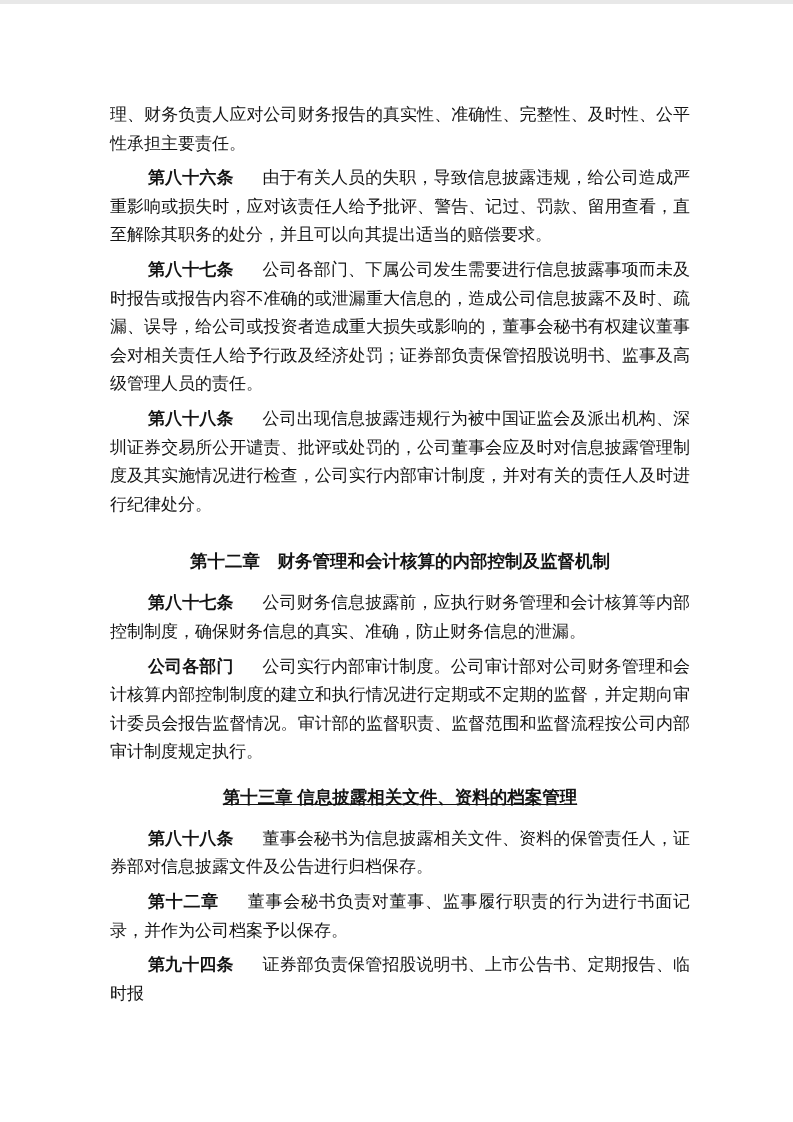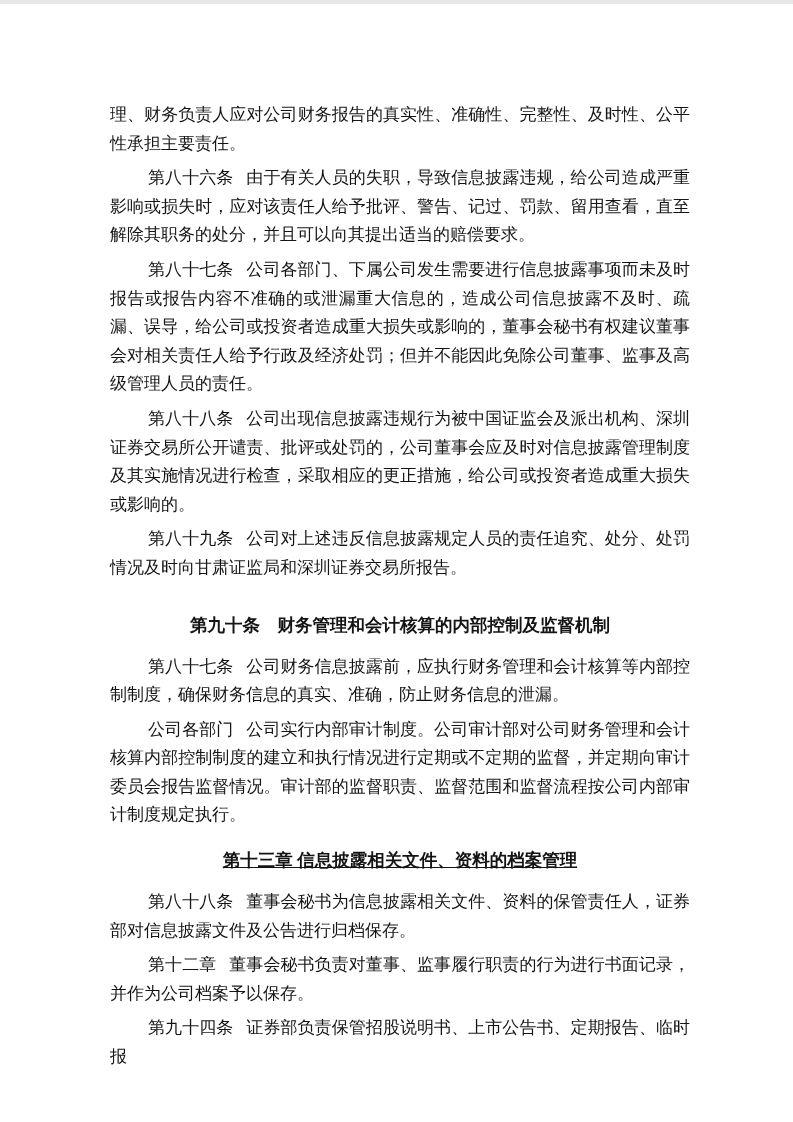--- a/index.html
+++ b/index.html
@@ -24,22 +24,22 @@
   }
   .para {
     margin: 6px 0 0 0;
     text-indent: 38px;
   }
   .para.no-indent {
     margin-top: 0;
     text-indent: 0;
   }
   .term {
-    font-weight: normal;
-    padding-right: 13px;
+    font-weight: bold;
+    padding-right: 29px;
   }
   .chapter {
     font-size: 17.5px;
     font-weight: bold;
     text-align: center;
     text-indent: 0;
     line-height: 29px;
   }
   .chapter.ch12 { margin: 28px 0 13px 0; }
   .chapter.ch13 { margin: 16px 0 13px 0; text-decoration: underline; }
@@ -47,27 +47,26 @@
 </head>
 <body>
 
 <div class="page">
   <div class="content">
 
     <p class="para no-indent"><span>理、财务负责人应对公司财务报告的真实性、准确性、完整性、及时性、公平性承担主要责任。</span></p>
 
     <p class="para"><span class="term">第八十六条</span><span>由于有关人员的失职，导致信息披露违规，给公司造成严重影响或损失时，应对该责任人给予批评、警告、记过、罚款、留用查看，直至解除其职务的处分，并且可以向其提出适当的赔偿要求。</span></p>
 
-    <p class="para"><span class="term">第八十七条</span><span>公司各部门、下属公司发生需要进行信息披露事项而未及时报告或报告内容不准确的或泄漏重大信息的，造成公司信息披露不及时、疏漏、误导，给公司或投资者造成重大损失或影响的，董事会秘书有权建议董事会对相关责任人给予行政及经济处罚；但并不能因此免除公司董事、监事及高级管理人员的责任。</span></p>
+    <p class="para"><span class="term">第八十七条</span><span>公司各部门、下属公司发生需要进行信息披露事项而未及时报告或报告内容不准确的或泄漏重大信息的，造成公司信息披露不及时、疏漏、误导，给公司或投资者造成重大损失或影响的，董事会秘书有权建议董事会对相关责任人给予行政及经济处罚；证券部负责保管招股说明书、监事及高级管理人员的责任。</span></p>
 
-    <p class="para"><span class="term">第八十八条</span><span>公司出现信息披露违规行为被中国证监会及派出机构、深圳证券交易所公开谴责、批评或处罚的，公司董事会应及时对信息披露管理制度及其实施情况进行检查，采取相应的更正措施，给公司或投资者造成重大损失或影响的。</span></p>
+    <p class="para"><span class="term">第八十八条</span><span>公司出现信息披露违规行为被中国证监会及派出机构、深圳证券交易所公开谴责、批评或处罚的，公司董事会应及时对信息披露管理制度及其实施情况进行检查，公司实行内部审计制度，并对有关的责任人及时进行纪律处分。</span></p>
 
-    <p class="para"><span class="term">第八十九条</span><span>公司对上述违反信息披露规定人员的责任追究、处分、处罚情况及时向甘肃证监局和深圳证券交易所报告。</span></p>
 
-    <h2 class="chapter ch12">第九十条　财务管理和会计核算的内部控制及监督机制</h2>
+    <h2 class="chapter ch12">第十二章　财务管理和会计核算的内部控制及监督机制</h2>
 
     <p class="para"><span class="term">第八十七条</span><span>公司财务信息披露前，应执行财务管理和会计核算等内部控制制度，确保财务信息的真实、准确，防止财务信息的泄漏。</span></p>
 
     <p class="para"><span class="term">公司各部门</span><span>公司实行内部审计制度。公司审计部对公司财务管理和会计核算内部控制制度的建立和执行情况进行定期或不定期的监督，并定期向审计委员会报告监督情况。审计部的监督职责、监督范围和监督流程按公司内部审计制度规定执行。</span></p>
 
     <h2 class="chapter ch13">第十三章 信息披露相关文件、资料的档案管理</h2>
 
     <p class="para"><span class="term">第八十八条</span><span>董事会秘书为信息披露相关文件、资料的保管责任人，证券部对信息披露文件及公告进行归档保存。</span></p>
 
     <p class="para"><span class="term">第十二章</span><span>董事会秘书负责对董事、监事履行职责的行为进行书面记录，并作为公司档案予以保存。</span></p>

